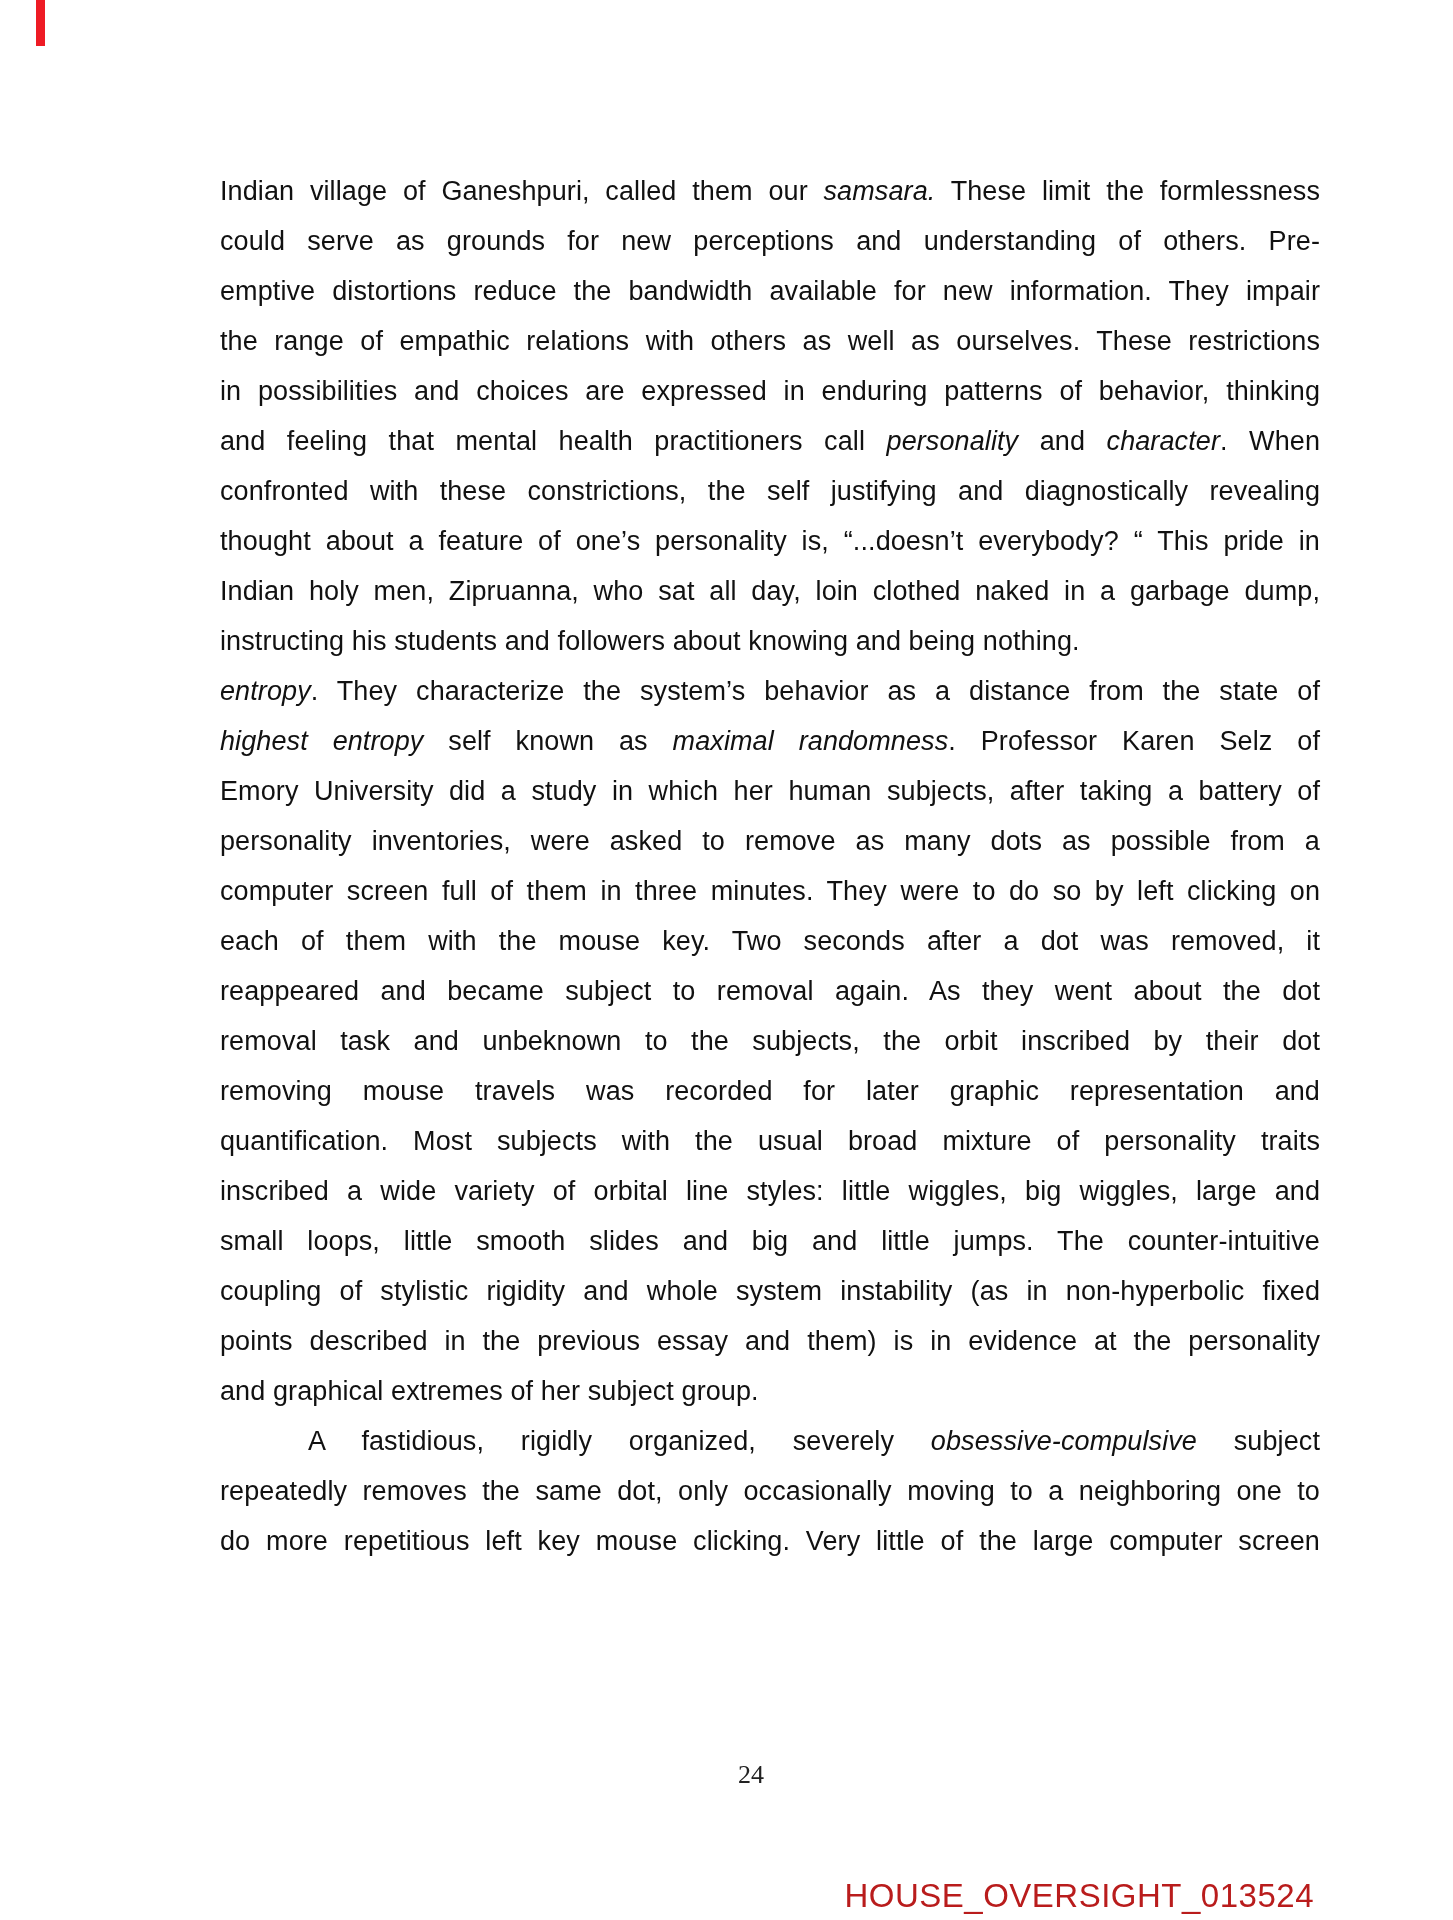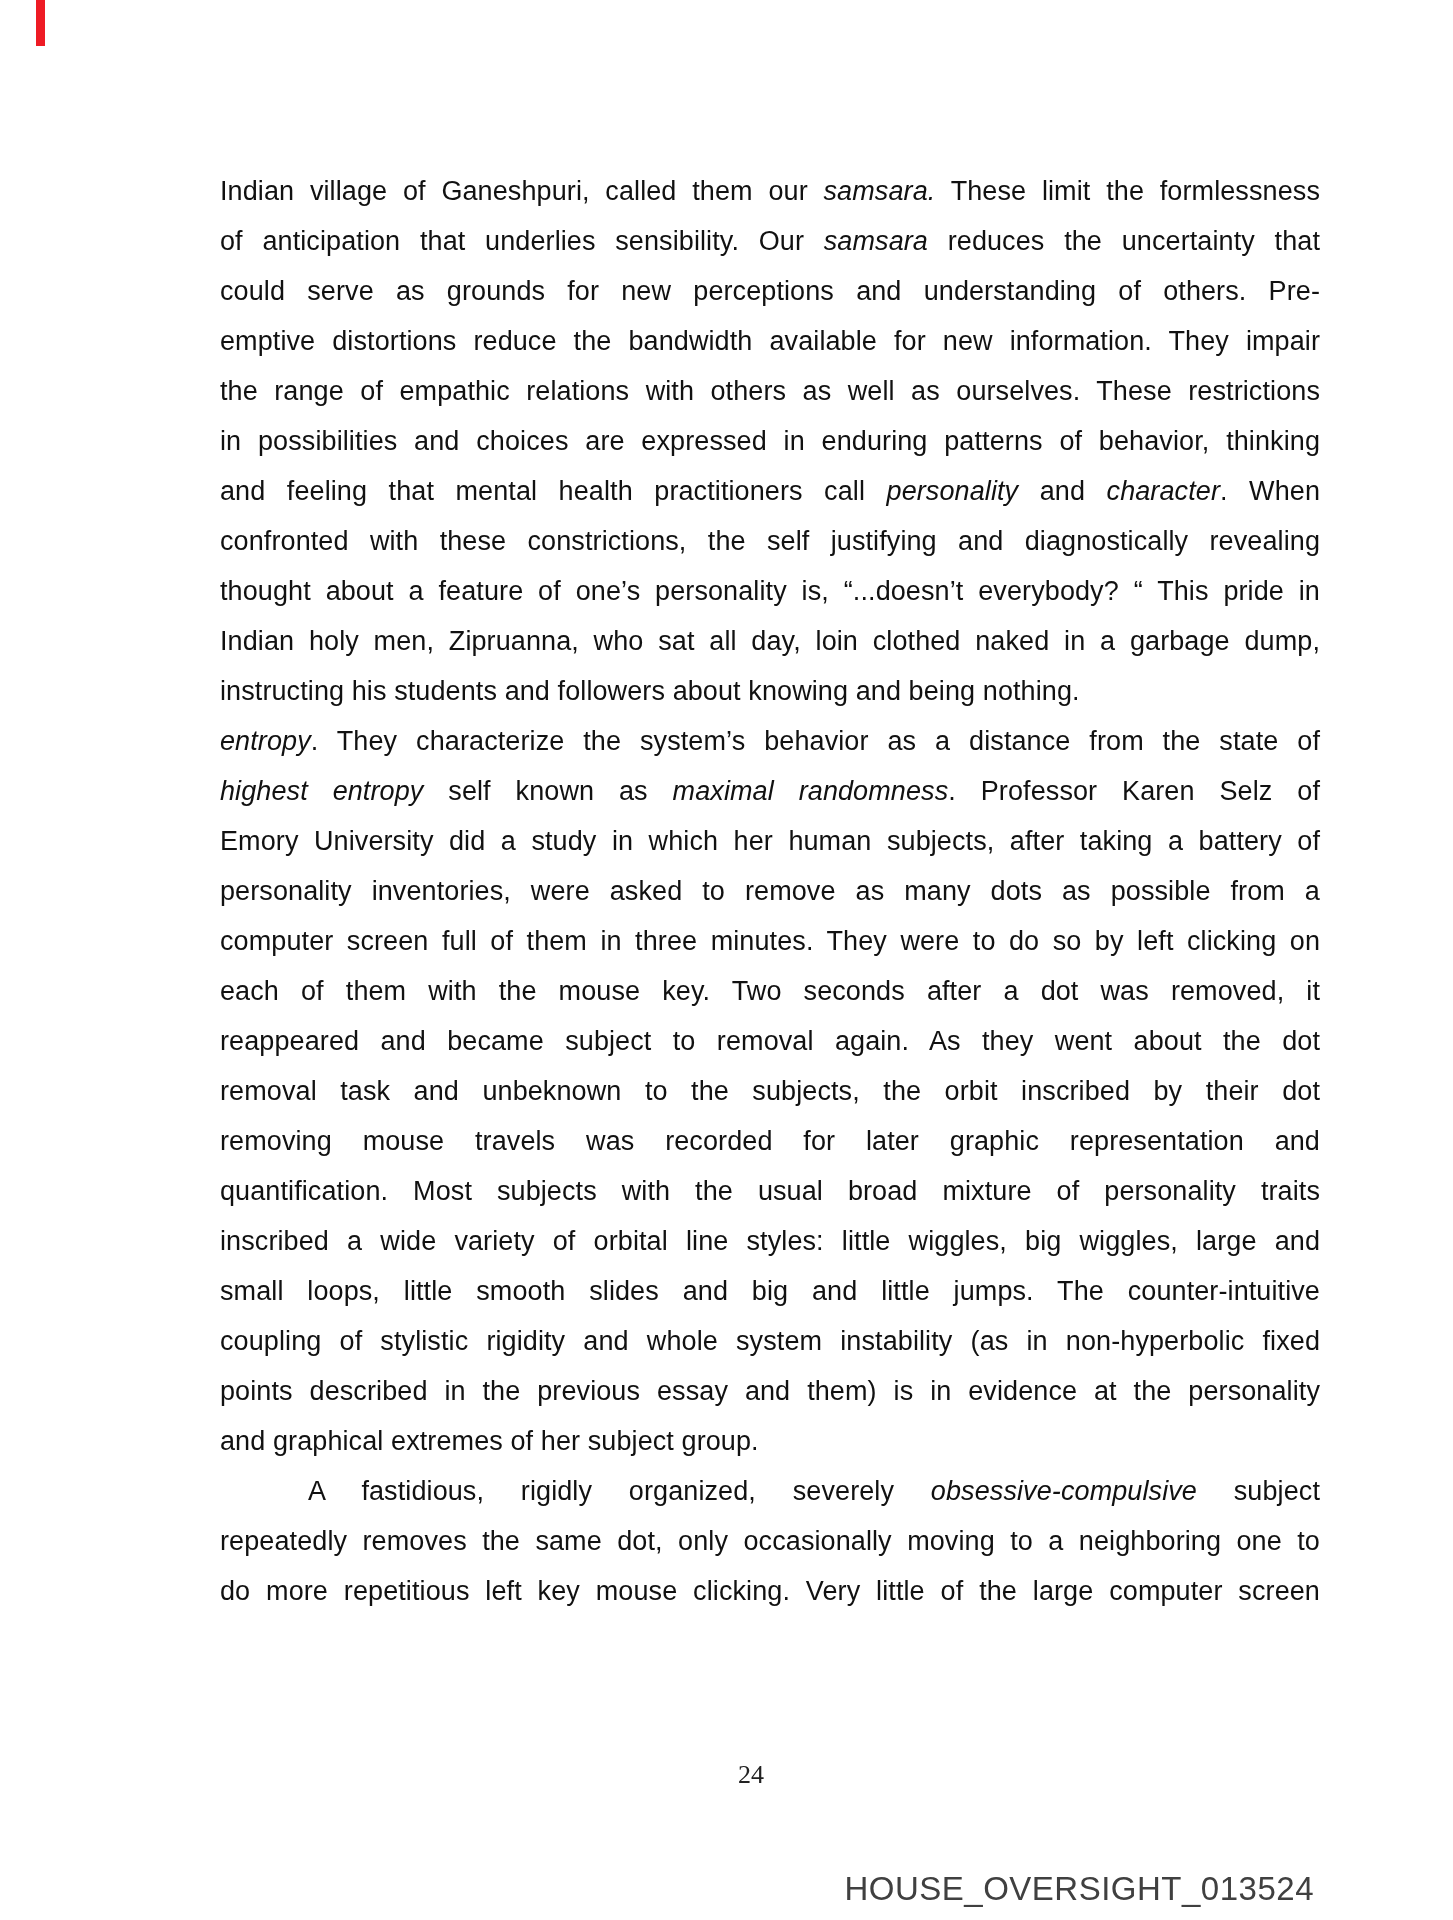--- a/index.html
+++ b/index.html
@@ -44,36 +44,35 @@
     top: 1760px;
     left: 751px;
     transform: translateX(-50%);
     font-family: "Liberation Serif", serif;
     font-size: 26px;
     color: #222222;
   }
   .bates-stamp {
     position: absolute;
     right: 18px;
-    bottom: 12px;
+    bottom: 5px;
     font-family: "Liberation Sans", sans-serif;
     font-size: 33px;
-    color: #404040;
+    color: #b91c1c;
     letter-spacing: 0.5px;
   }
 </style>
 </head>
 <body>
 
 <div class="page">
   <div class="red-mark" style="background-color: rgb(238, 27, 36);"></div>
   <div class="textblock">
       <div class="paragraph">
         <div class="line"><span>Indian village of Ganeshpuri, called them our </span><i>samsara.</i><span> These limit the formlessness</span></div>
-        <div class="line"><span>of anticipation that underlies sensibility. Our </span><i>samsara</i><span> reduces the uncertainty that</span></div>
         <div class="line"><span>could serve as grounds for new perceptions and understanding of others. Pre-</span></div>
         <div class="line"><span>emptive distortions reduce the bandwidth available for new information. They impair</span></div>
         <div class="line"><span>the range of empathic relations with others as well as ourselves. These restrictions</span></div>
         <div class="line"><span>in possibilities and choices are expressed in enduring patterns of behavior, thinking</span></div>
         <div class="line"><span>and feeling that mental health practitioners call </span><i>personality</i><span> and </span><i>character</i><span>. When</span></div>
         <div class="line"><span>confronted with these constrictions, the self justifying and diagnostically revealing</span></div>
         <div class="line"><span>thought about a feature of one’s personality is, “...doesn’t everybody? “ This pride in</span></div>
         <div class="line"><span>Indian holy men, Zipruanna, who sat all day, loin clothed naked in a garbage dump,</span></div>
         <div class="line last"><span>instructing his students and followers about knowing and being nothing.</span></div>
       </div>

